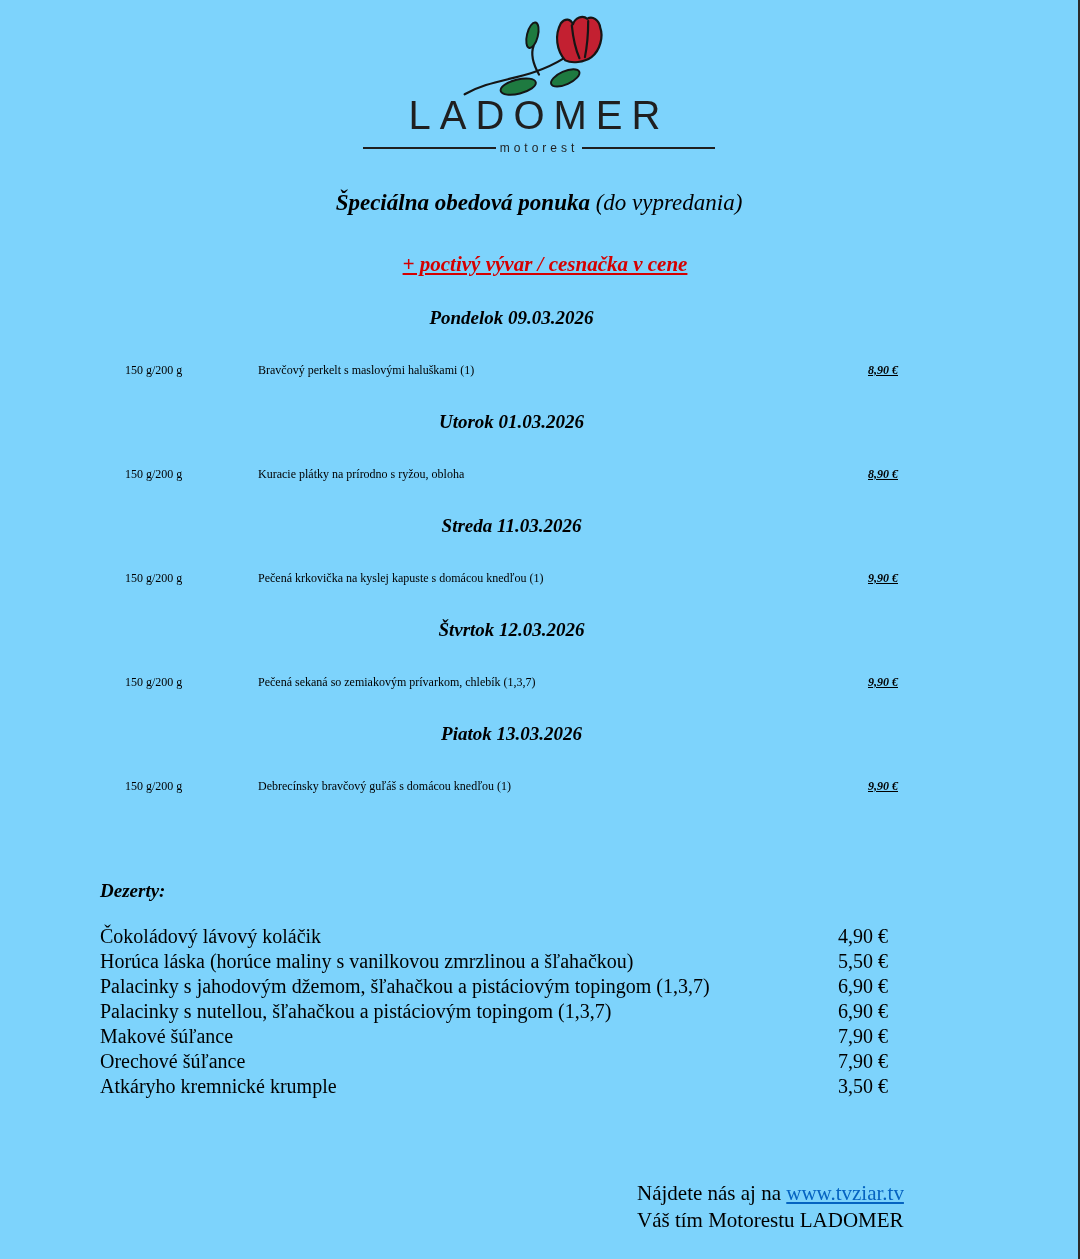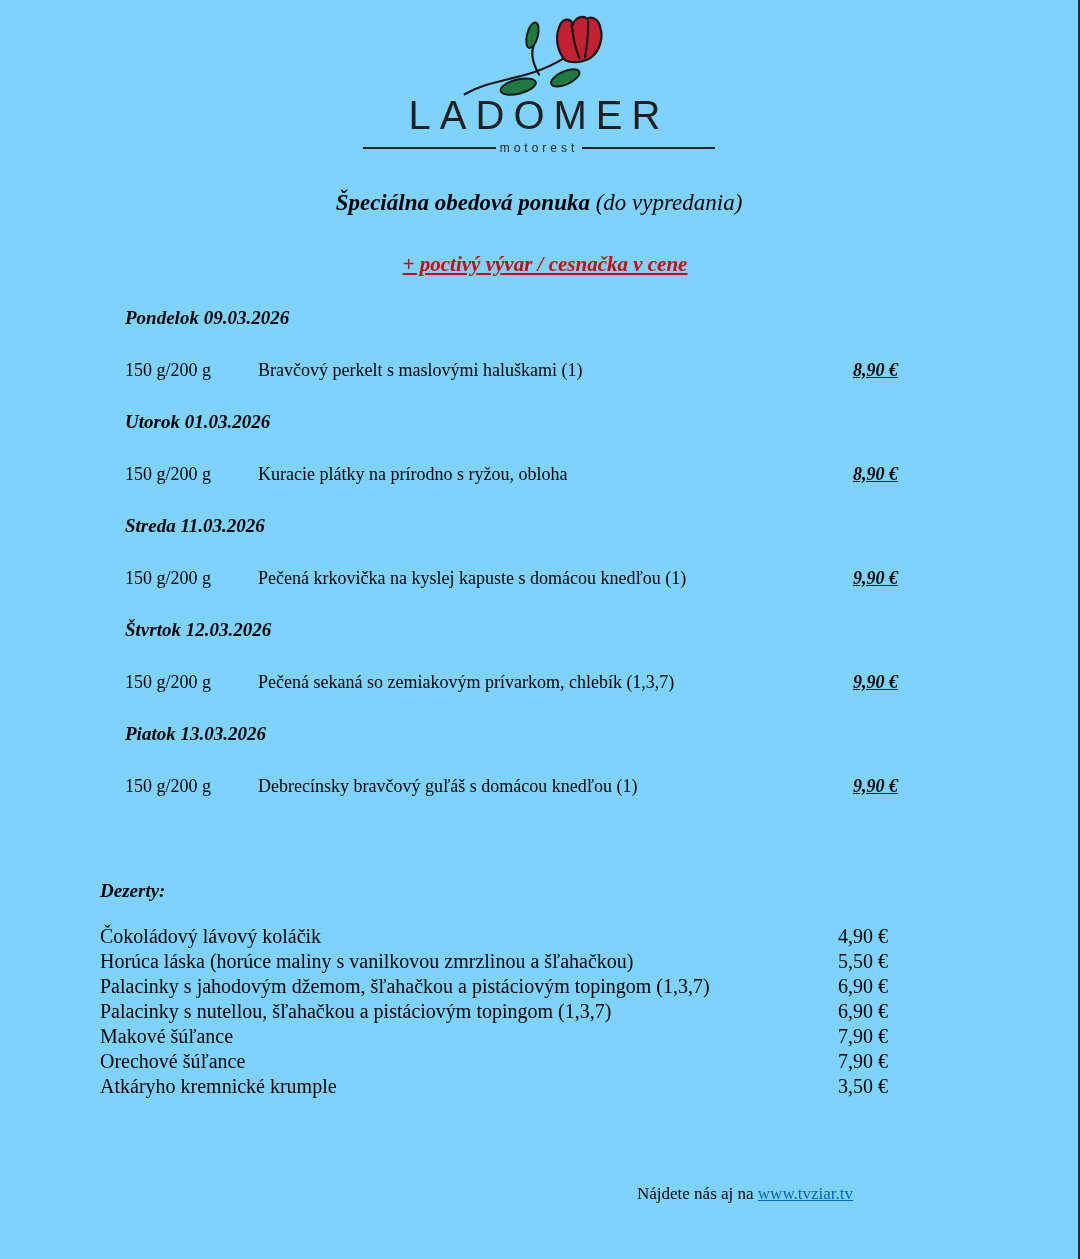--- a/index.html
+++ b/index.html
@@ -54,25 +54,26 @@
   }
 
   
   .menu { margin: 30px 180px 0 125px; }
   .day-label {
     font-weight: bold;
     font-style: italic;
     font-size: 19px;
     line-height: 22px;
     margin: 0 0 30px 0;
+    text-align: center;
   }
   .dish-row {
     display: flex;
     align-items: center;
-    font-size: 18px;
+    font-size: 12px;
     line-height: 23px;
     margin: 0 0 29px 0;
   }
   .portion { width: 133px; flex: 0 0 133px; }
   .dish-name { flex: 1; padding-right: 10px; }
   .dish-price {
     font-weight: bold;
     font-style: italic;
     text-decoration: underline;
     white-space: nowrap;
@@ -95,21 +96,21 @@
     line-height: 25px;
   }
   .dessert-name { padding-right: 12px; }
   .dessert-price { white-space: nowrap; }
 
   
   .footer {
     position: absolute;
     left: 637px;
     top: 1180px;
-    font-size: 17px;
+    font-size: 21px;
     line-height: 27px;
   }
   .footer a { text-decoration: underline; }
 </style>
 </head>
 <body>
 
 <div class="page">
 
   <div class="logo">
@@ -212,15 +213,16 @@
       <span class="dessert-price">7,90 €</span>
     </div>
     <div class="dessert-row">
       <span class="dessert-name">Atkáryho kremnické krumple</span>
       <span class="dessert-price">3,50 €</span>
     </div>
   </div>
 
   <div class="footer">
     <div><span>Nájdete nás aj na </span><a href="#" id="footer-link" style="color: rgb(5, 99, 193);">www.tvziar.tv</a></div>
+    <div>Váš tím Motorestu LADOMER</div>
   </div>
 
 </div>
 
 </body></html>

